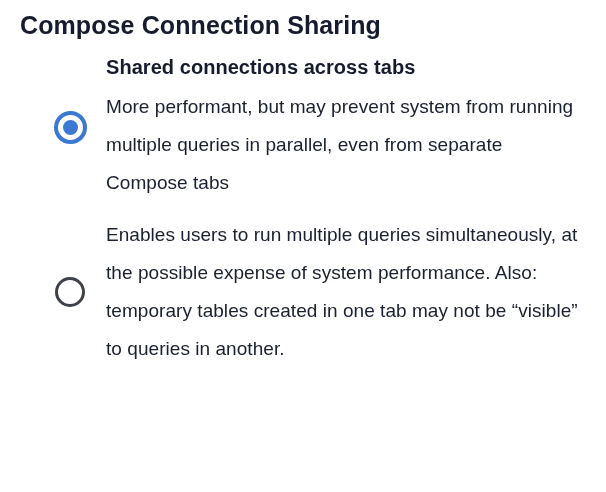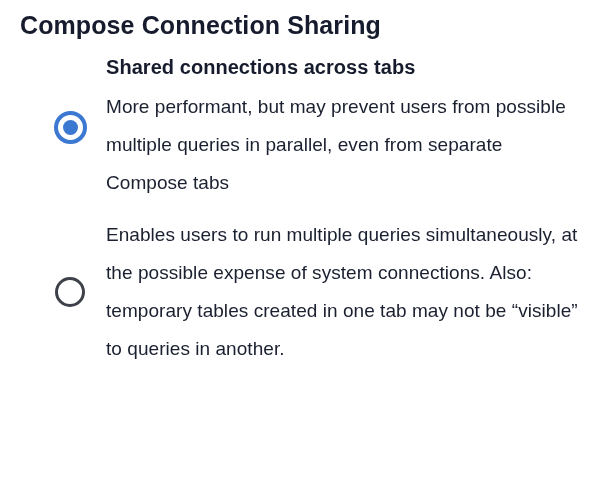--- a/index.html
+++ b/index.html
@@ -126,27 +126,27 @@
   <div class="panel-title">Compose Connection Sharing</div>
 
   <div class="options">
 
     <div class="option-row option-row--first">
       <div class="radio-cell">
         <span class="radio radio--on"></span>
       </div>
       <div class="text-cell">
         <div class="option-heading">Shared connections across tabs</div>
-        <div class="option-body">More performant, but may prevent users from possible multiple queries in parallel, even from separate Compose tabs</div>
+        <div class="option-body">More performant, but may prevent system from running multiple queries in parallel, even from separate Compose tabs</div>
       </div>
     </div>
 
     <div class="option-row">
       <div class="radio-cell">
         <span class="radio radio--off"></span>
       </div>
       <div class="text-cell">
-        <div class="option-body">Enables users to run multiple queries simultaneously, at the possible expense of system connections. Also: temporary tables created in one tab may not be “visible” to queries in another.</div>
+        <div class="option-body">Enables users to run multiple queries simultaneously, at the possible expense of system performance. Also: temporary tables created in one tab may not be “visible” to queries in another.</div>
       </div>
     </div>
 
   </div>
 </div>
 
 </body></html>

